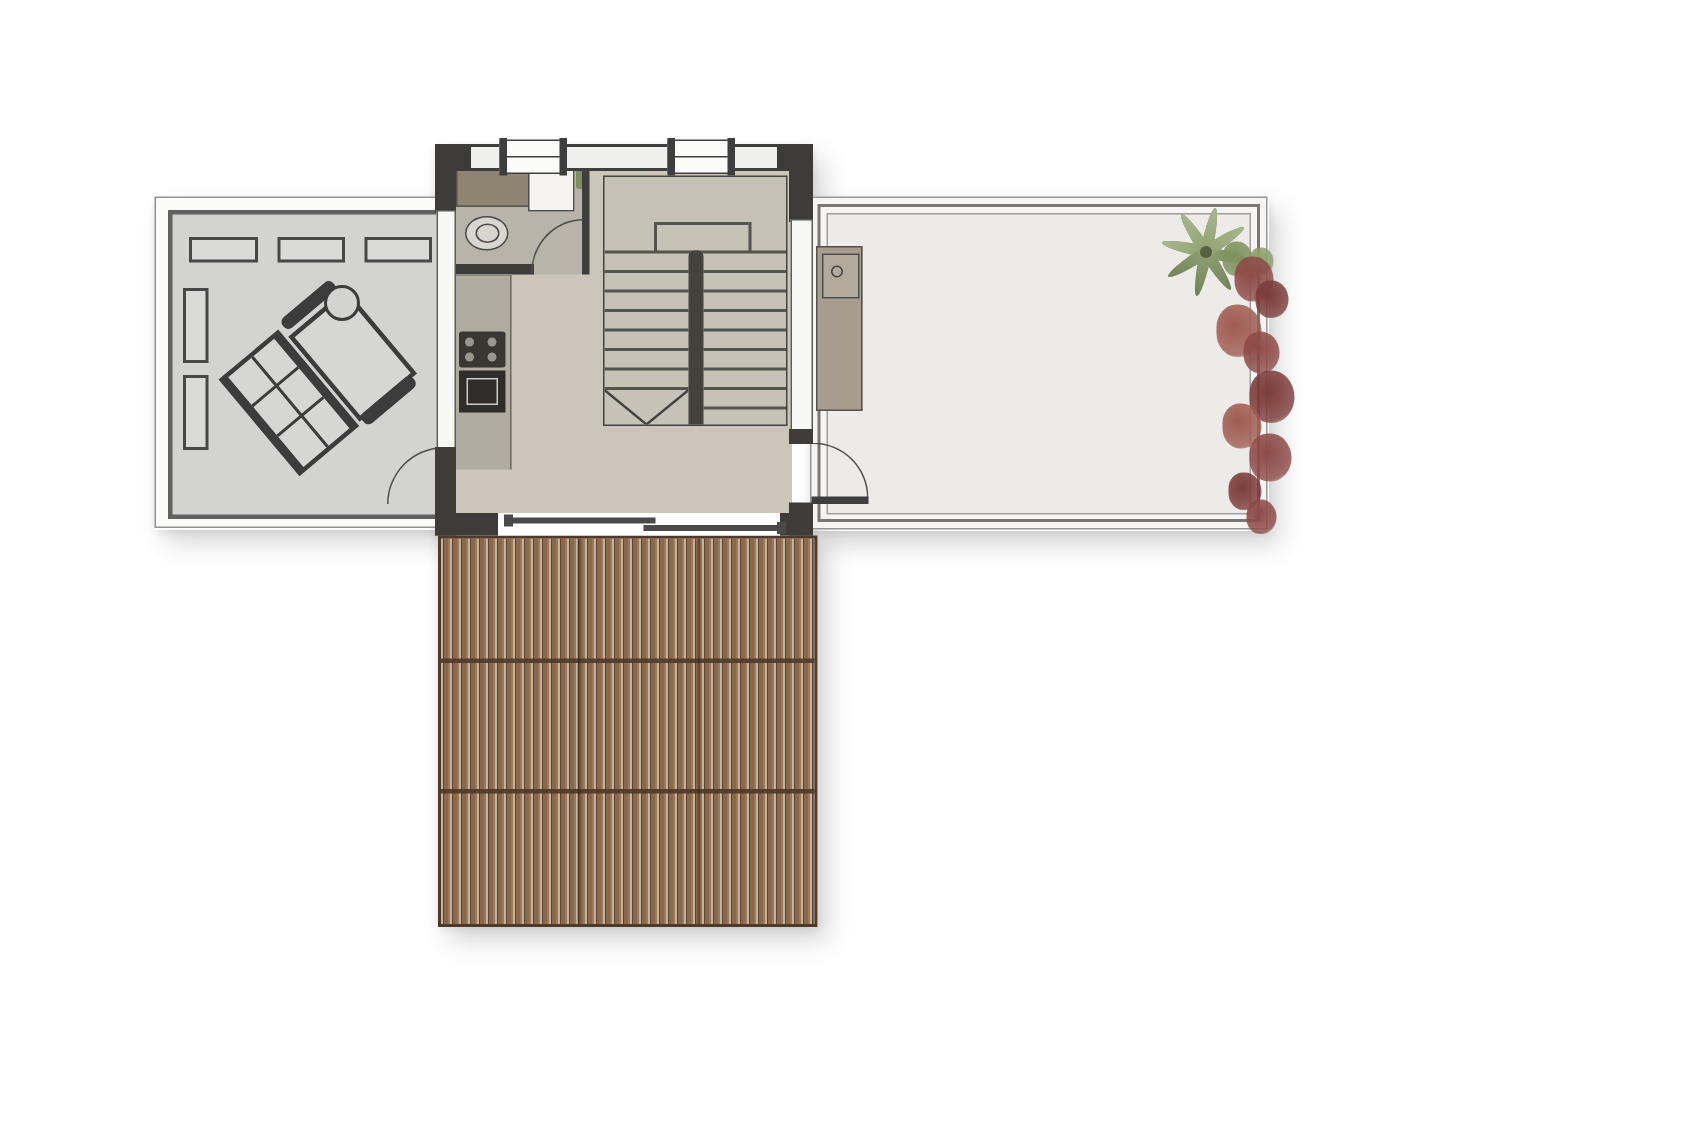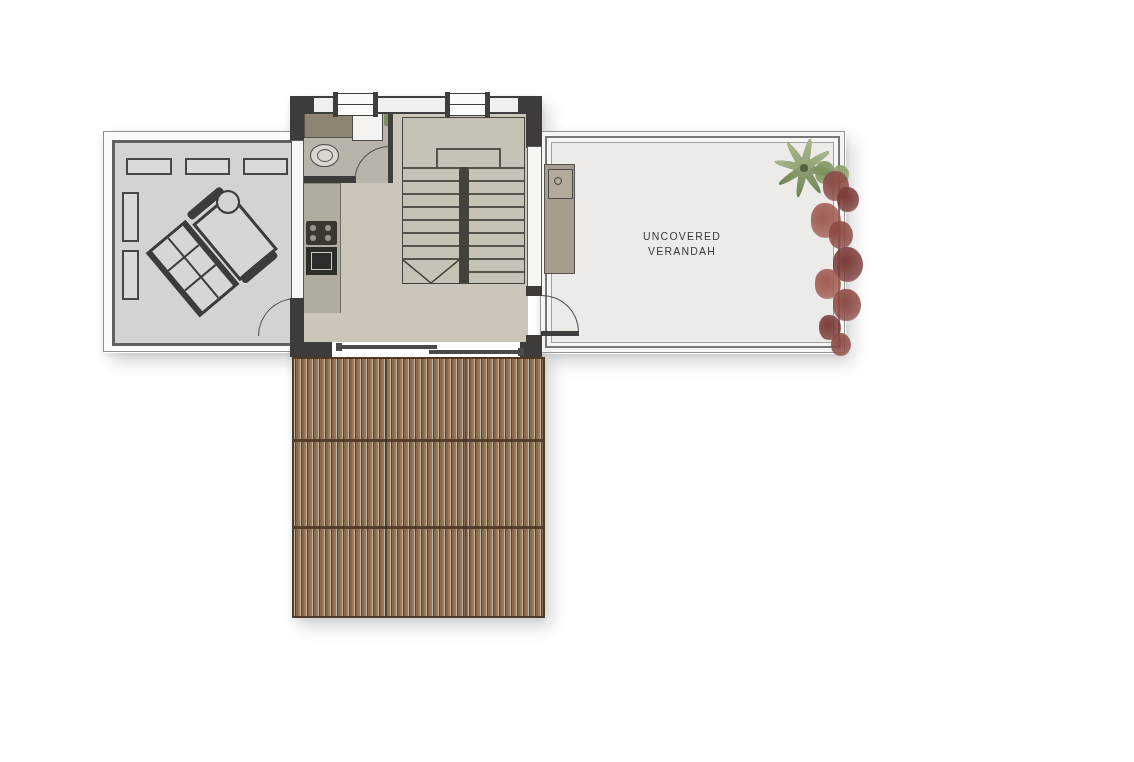--- a/index.html
+++ b/index.html
@@ -106,24 +106,20 @@
     </div>
     <div class="abs circle-table" style="left:112px;top:58px;width:20px;height:20px;"></div>
 
     <div class="abs arc arc-tl" style="left:154px;top:166px;width:37px;height:37px;"></div>
     <div class="abs leaf-bar" style="left:190px;top:164px;width:5px;height:42px;"></div>
   </div>
 
   <div class="abs ver-outer" style="left:540px;top:131px;width:303px;height:220px;">
     <div class="abs ver-mid" style="left:4px;top:4px;width:291px;height:208px;"></div>
     <div class="abs ver-floor" style="left:10px;top:10px;width:281px;height:199px;"></div>
-    <div class="abs ver-label" style="left:71px;top:97px;width:140px;">
-      <span>UNCOVERED</span><br>
-      <span>VERANDAH</span>
-    </div>
 
     <div class="abs bbq" style="left:3px;top:32px;width:29px;height:108px;">
       <div class="bbq-sink">
         <div class="bbq-faucet"></div>
       </div>
     </div>
 
     <div class="abs" id="palm" style="left:230px;top:3px;width:66px;height:66px;">
         <div class="palm-leaf" style="transform: rotate(12deg);"></div>
         <div class="palm-leaf" style="transform: rotate(57deg);"></div>

